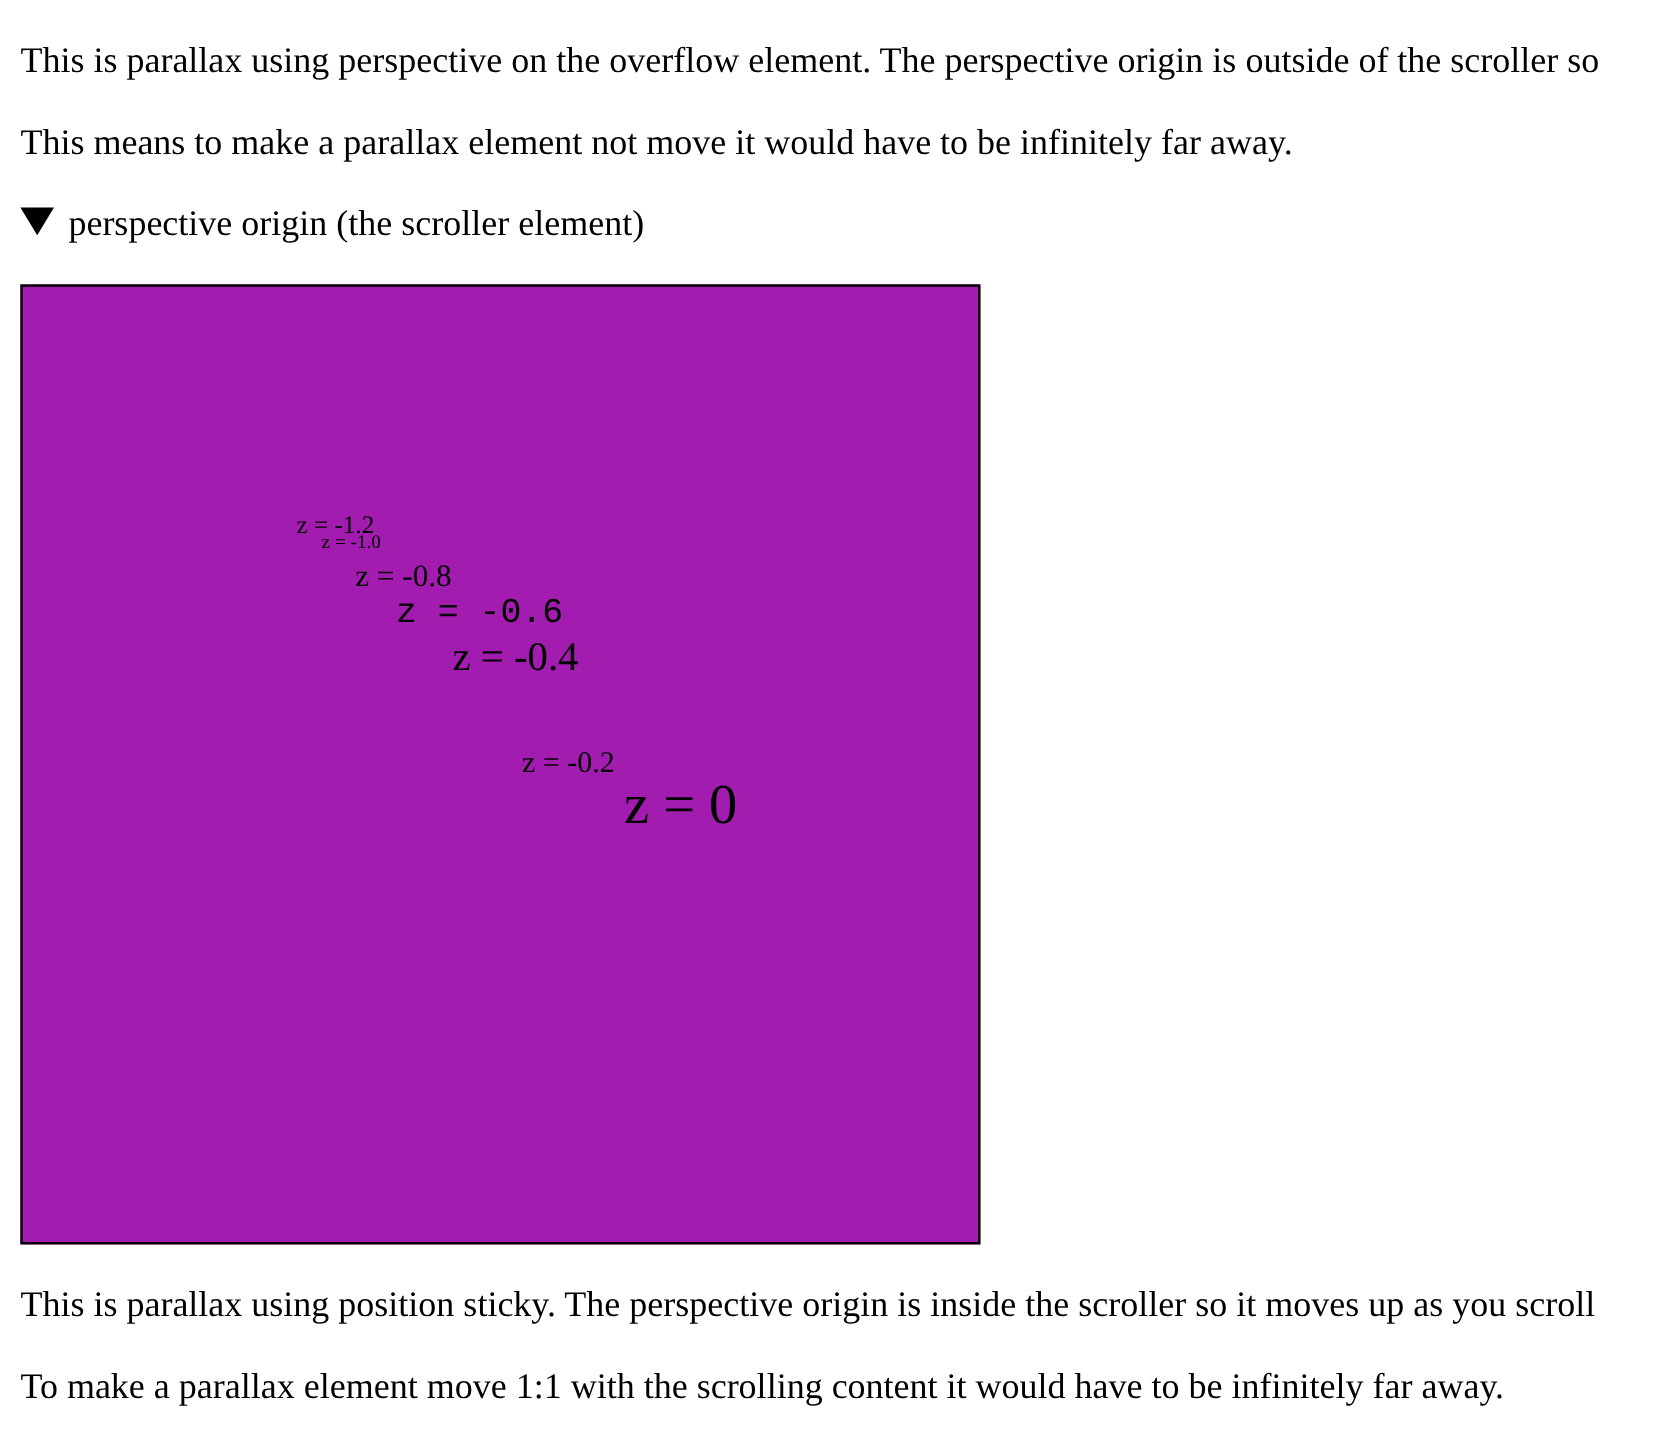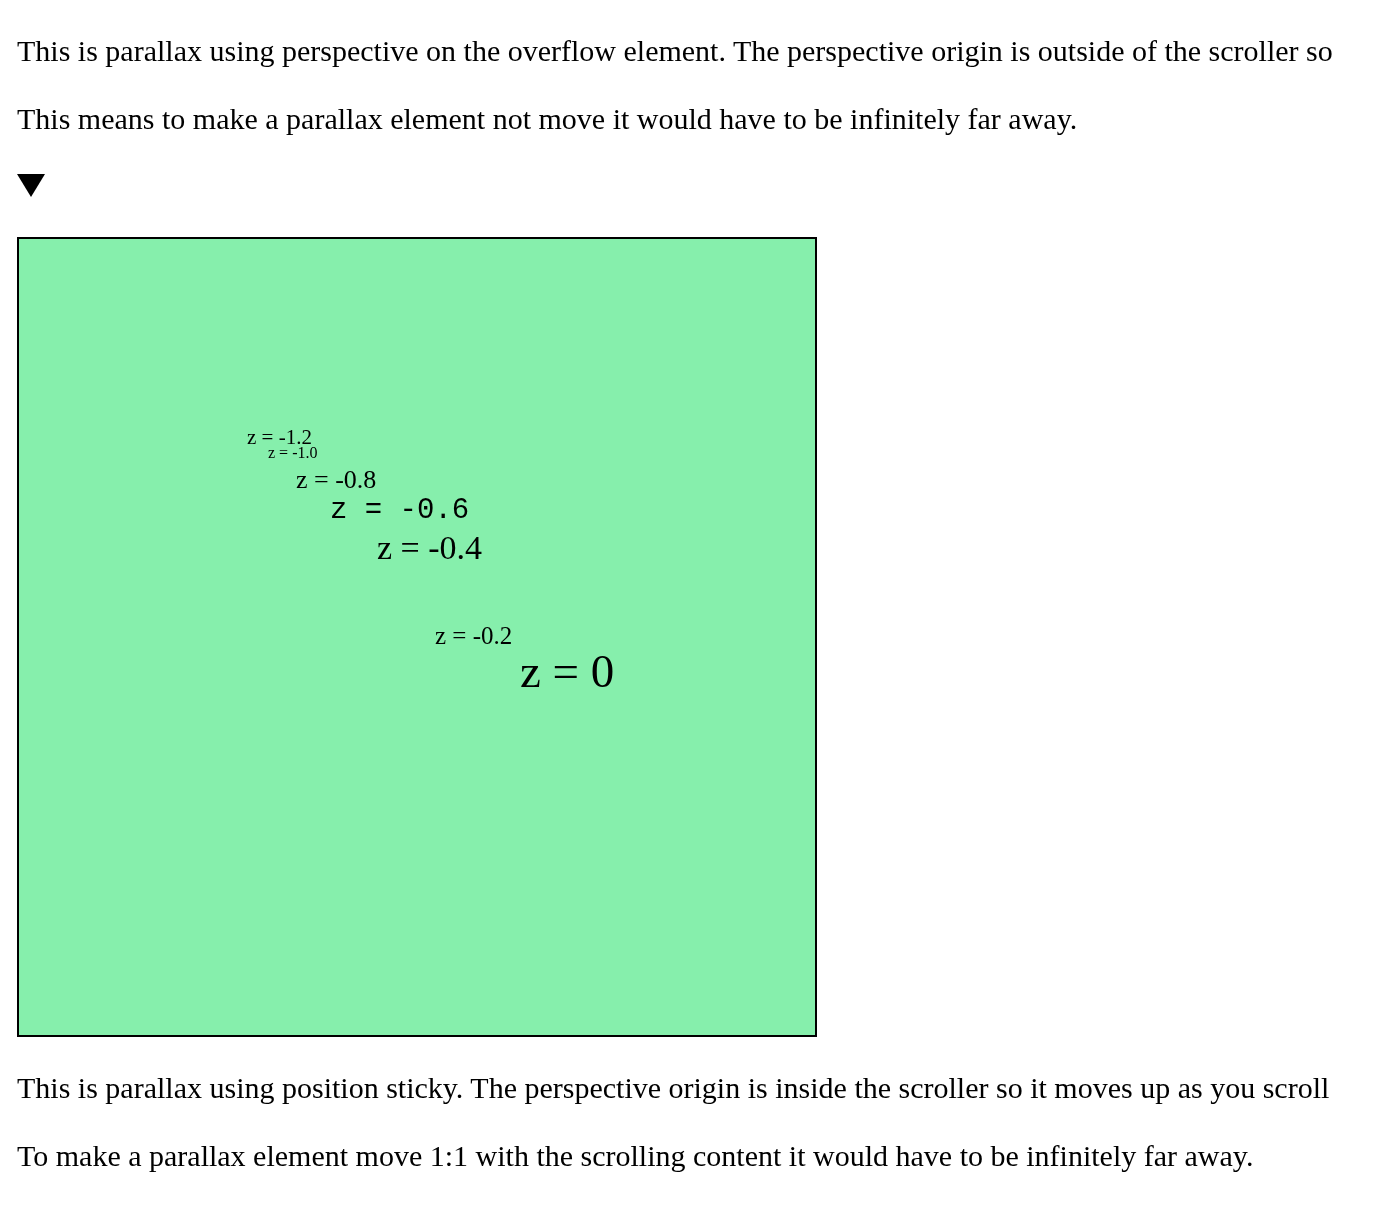--- a/index.html
+++ b/index.html
@@ -40,21 +40,21 @@
     margin-right: 12px;
   }
 
   .scroller-box {
     width: 800px;
     height: 800px;
     box-sizing: border-box;
     border: 2px solid #000000;
     margin: 33px 0;
     position: relative;
-    background: #86efac;
+    background: #a21caf;
     overflow: hidden;
   }
   .z-label {
     position: absolute;
     line-height: 1;
     white-space: nowrap;
   }
   .z1 { left: 228px; top: 188px; font-size: 21px; }
   .z2 { left: 249px; top: 206px; font-size: 16px; }
   .z3 { left: 277px; top: 228px; font-size: 26px; }
@@ -64,21 +64,21 @@
   .z7 { left: 501px; top: 409px; font-size: 47px; text-align: right; }
 </style>
 </head>
 <body>
 
 <p class="line first">This is parallax using perspective on the overflow element. The perspective origin is outside of the scroller so</p>
 
 <p class="line">This means to make a parallax element not move it would have to be infinitely far away.</p>
 
 <div class="marker-line">
-  <span class="triangle"></span>
+  <span class="triangle"></span><span>perspective origin (the scroller element)</span>
 </div>
 
 <div class="scroller-box">
   <span class="z-label z1">z = -1.2</span>
   <span class="z-label z2">z = -1.0</span>
   <span class="z-label z3">z = -0.8</span>
   <span class="z-label z4">z = -0.6</span>
   <span class="z-label z5">z = -0.4</span>
   <span class="z-label z6">z = -0.2</span>
   <span class="z-label z7">z = 0</span>

